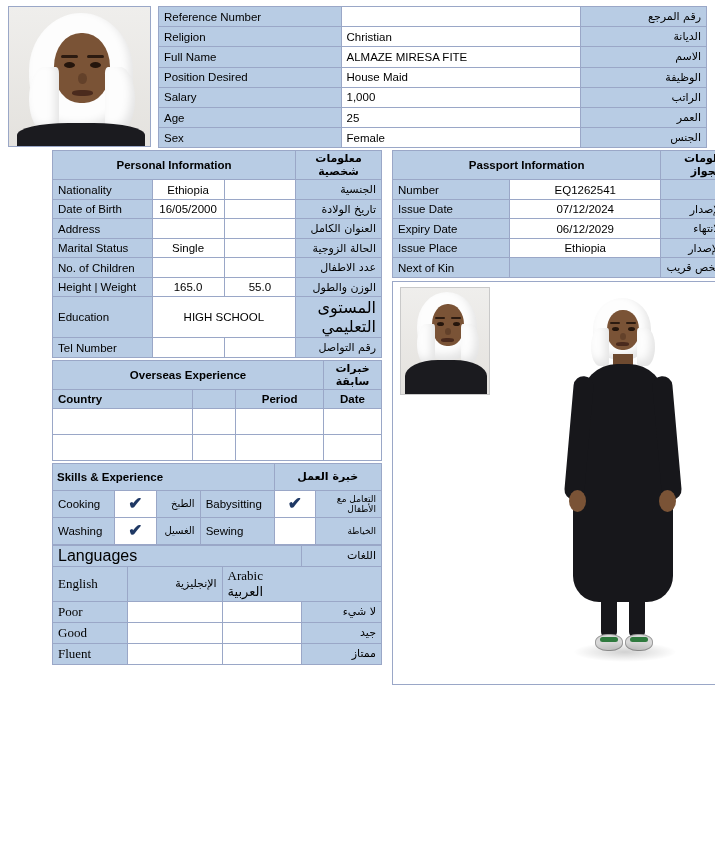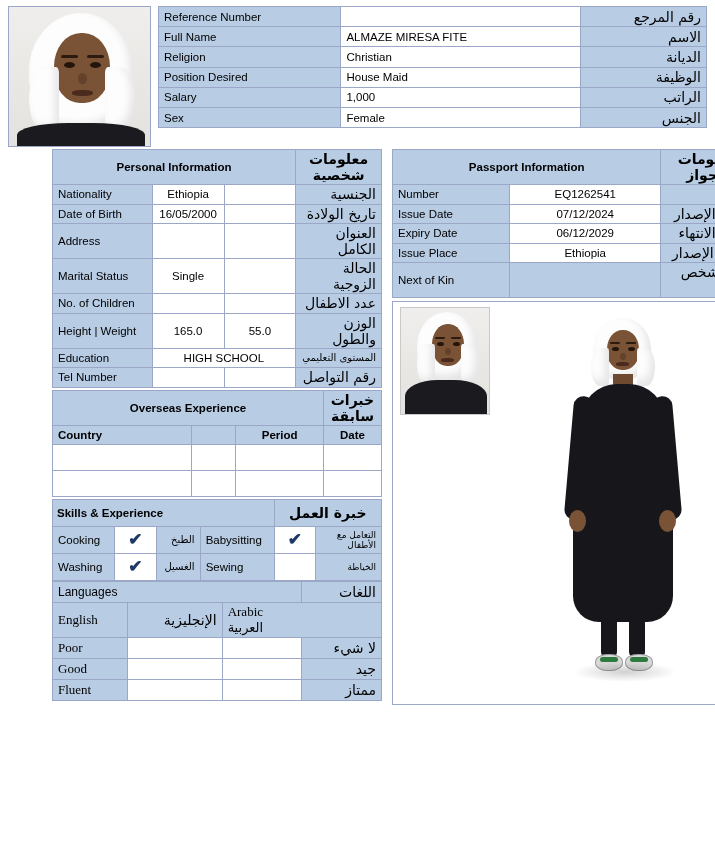--- a/index.html
+++ b/index.html
@@ -17,21 +17,21 @@
   }
   .page {
     position: relative;
     width: 715px; height: 853px;
     padding: 6px 8px;
   }
   table { border-collapse: collapse; }
   td, th { border: 1px solid #9aa7c7; padding: 1px 5px; vertical-align: middle; }
   .blue { background: #b8cce4; }
   .white { background: #ffffff; }
-  .ar { text-align: right; direction: rtl; font-family: "DejaVu Sans", sans-serif; font-size: 14px; }
+  .ar { text-align: right; direction: rtl; font-family: "DejaVu Sans", sans-serif; font-size: 11px; }
   .ctr { text-align: center; }
   .bold { font-weight: bold; }
 
   
   .top {
     display: flex;
     align-items: flex-start;
     gap: 0;
   }
   .photo-box {
@@ -191,38 +191,43 @@
     </div>
 
     <table class="top-table">
       <tbody>
         <tr>
           <td class="blue t-lbl">Reference Number</td>
           <td class="white t-val"></td>
           <td class="blue t-ar ar">رقم المرجع</td>
         </tr>
         <tr>
+          <td class="blue t-lbl">Religion</td>
+          <td class="white t-val">Christian</td>
+          <td class="blue t-ar ar">الديانة</td>
+        </tr>
+        <tr>
           <td class="blue t-lbl">Full Name</td>
           <td class="white t-val">ALMAZE MIRESA FITE</td>
           <td class="blue t-ar ar">الاسم</td>
         </tr>
         <tr>
-          <td class="blue t-lbl">Religion</td>
-          <td class="white t-val">Christian</td>
-          <td class="blue t-ar ar">الديانة</td>
-        </tr>
-        <tr>
           <td class="blue t-lbl">Position Desired</td>
           <td class="white t-val">House Maid</td>
           <td class="blue t-ar ar">الوظيفة</td>
         </tr>
         <tr>
           <td class="blue t-lbl">Salary</td>
           <td class="white t-val">1,000</td>
           <td class="blue t-ar ar">الراتب</td>
+        </tr>
+        <tr>
+          <td class="blue t-lbl">Age</td>
+          <td class="white t-val">25</td>
+          <td class="blue t-ar ar">العمر</td>
         </tr>
         <tr>
           <td class="blue t-lbl">Sex</td>
           <td class="white t-val">Female</td>
           <td class="blue t-ar ar">الجنس</td>
         </tr>
       </tbody>
     </table>
   </div>
 
@@ -268,21 +273,21 @@
           </tr>
           <tr>
             <td class="blue c1">Height | Weight</td>
             <td class="white c2">165.0</td>
             <td class="white c3">55.0</td>
             <td class="blue c4 ar">الوزن والطول</td>
           </tr>
           <tr>
             <td class="blue c1">Education</td>
             <td class="white c2 ctr" colspan="2">HIGH SCHOOL</td>
-            <td class="blue c4 ar" style="font-size:10px;">المستوى التعليمي</td>
+            <td class="blue c4 ar" style="font-size:16px;">المستوى التعليمي</td>
           </tr>
           <tr>
             <td class="blue c1">Tel Number</td>
             <td class="white c2"></td>
             <td class="white c3"></td>
             <td class="blue c4 ar">رقم التواصل</td>
           </tr>
         </tbody>
       </table>
 
@@ -334,21 +339,21 @@
             <td class="blue s4">Sewing</td>
             <td class="white s5 check"></td>
             <td class="blue s6 ar" style="font-size:9px;">الخياطة</td>
           </tr>
         </tbody>
       </table>
 
       <table class="lang">
         <tbody>
           <tr>
-            <td class="blue" colspan="3" style="font-size:12px;">Languages</td>
+            <td class="blue" colspan="3" style="font-size:16px;">Languages</td>
             <td class="blue ar">اللغات</td>
           </tr>
           <tr style="height:34px;">
             <td class="blue l1 big">English</td>
             <td class="blue l2 ar">الإنجليزية</td>
             <td class="blue l3 big" colspan="2">
               <span>Arabic</span><br>
               <span class="ar-big">العربية</span>
             </td>
           </tr>

